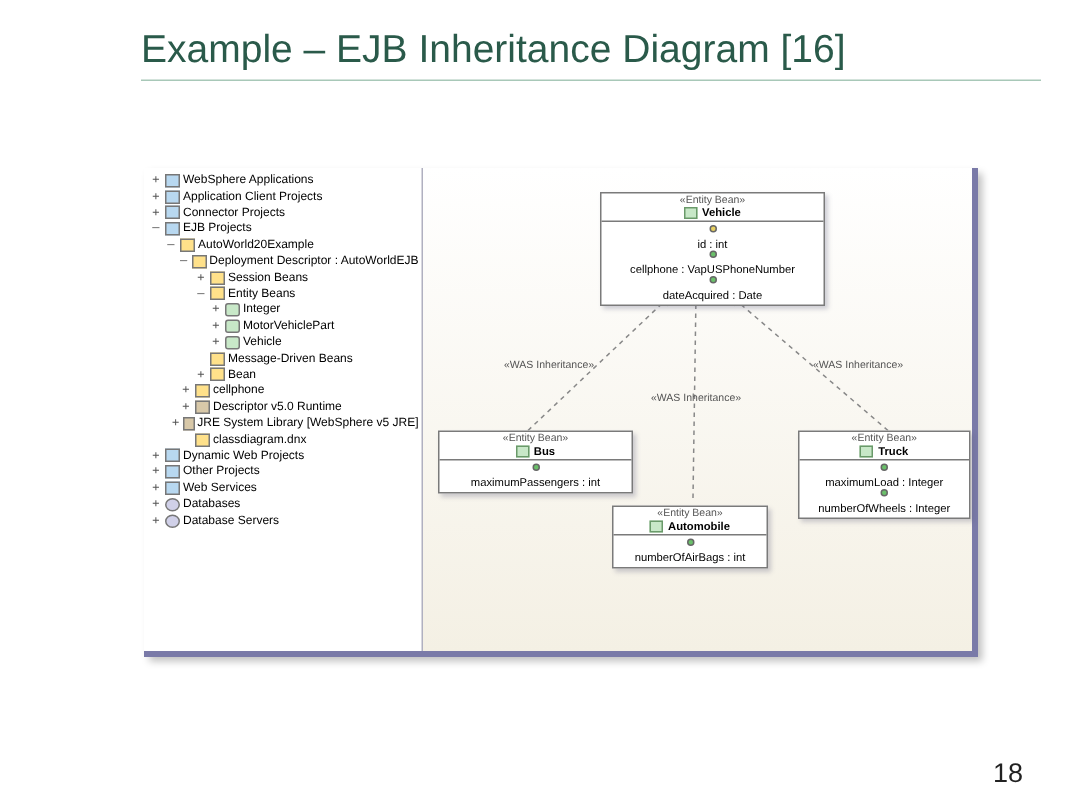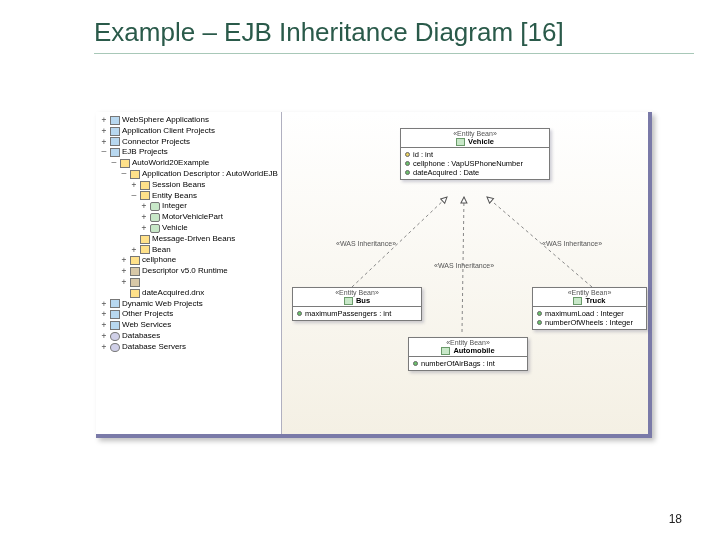--- a/index.html
+++ b/index.html
@@ -72,33 +72,33 @@
   }
   .uml-title {
     border-bottom: 1px solid #7a7a7a;
     text-align: center;
     padding: 1px 6px;
   }
   .uml-stereo { color:#555; font-size:7px;}
   .uml-name { font-weight:bold; display:flex; align-items:center; justify-content:center; gap:3px;}
   .uml-name .nico { width:9px; height:8px; background:#c8e8c8; border:1px solid #6a9a6a; display:inline-block;}
   .uml-attrs { padding: 2px 4px; }
-  .attr { display:flex; align-items:center; gap:3px; white-space:nowrap;}
+  .attr { display:flex; align-items:center; gap:3px; white-space:nowrap;flex-direction:column;}
   .attr .dot { width:5px; height:5px; border-radius:50%; display:inline-block; border:1px solid #666;}
   .dot.g { background:#6ac06a; }
   .dot.y { background:#e8d060; }
   .edge-label {
     position:absolute; font-size:7px; color:#555;
     background: transparent;
     padding:0 2px;
   }
   svg.edges { position:absolute; left:0; top:0; width:100%; height:100%; pointer-events:none;}
   .page-num {
     position:absolute; right:38px; bottom:14px;
-    font-size:12px; color:#222;
+    font-size:18px; color:#222;
   }
 </style>
 </head>
 <body>
 
 <h1 class="slide-title">Example – EJB Inheritance Diagram [16]</h1>
 
 <div class="figure">
   <div class="figure-inner">
 
@@ -130,21 +130,21 @@
         <div class="tree-row">
           <span class="sp" style="width: 10px;"></span>
           <span class="pm">–</span>
           <span class="ico folder"></span>
           <span class="tree-label">AutoWorld20Example</span>
         </div>
         <div class="tree-row">
           <span class="sp" style="width: 20px;"></span>
           <span class="pm">–</span>
           <span class="ico folder"></span>
-          <span class="tree-label">Application Descriptor : AutoWorldEJB</span>
+          <span class="tree-label">Deployment Descriptor : AutoWorldEJB</span>
         </div>
         <div class="tree-row">
           <span class="sp" style="width: 30px;"></span>
           <span class="pm">+</span>
           <span class="ico folder"></span>
           <span class="tree-label">Session Beans</span>
         </div>
         <div class="tree-row">
           <span class="sp" style="width: 30px;"></span>
           <span class="pm">–</span>
@@ -190,26 +190,27 @@
         <div class="tree-row">
           <span class="sp" style="width: 20px;"></span>
           <span class="pm">+</span>
           <span class="ico jar"></span>
           <span class="tree-label">Descriptor v5.0 Runtime</span>
         </div>
         <div class="tree-row">
           <span class="sp" style="width: 20px;"></span>
           <span class="pm">+</span>
           <span class="ico jar"></span>
+          <span class="tree-label">JRE System Library [WebSphere v5 JRE]</span>
         </div>
         <div class="tree-row">
           <span class="sp" style="width: 20px;"></span>
           <span class="pm"> </span>
           <span class="ico folder"></span>
-          <span class="tree-label">dateAcquired.dnx</span>
+          <span class="tree-label">classdiagram.dnx</span>
         </div>
         <div class="tree-row">
           <span class="sp" style="width: 0px;"></span>
           <span class="pm">+</span>
           <span class="ico proj"></span>
           <span class="tree-label">Dynamic Web Projects</span>
         </div>
         <div class="tree-row">
           <span class="sp" style="width: 0px;"></span>
           <span class="pm">+</span>
@@ -302,21 +303,21 @@
             </div>
         </div>
         <div class="uml-attrs" id="attrs-bus">
             <div class="attr">
               <span class="dot g"></span>
               <span>maximumPassengers : int</span>
             </div>
           </div>
       </div>
 
-      <div class="uml-box" style="left:126px; top:225px; width:120px;">
+      <div class="uml-box" style="left:126px; top:225px; width:104px;">
         <div class="uml-title">
           <div class="uml-stereo">«Entity Bean»</div>
           <div class="uml-name">
               <span class="nico"></span>
               <span>Automobile</span>
             </div>
         </div>
         <div class="uml-attrs" id="attrs-automobile">
             <div class="attr">
               <span class="dot g"></span>

